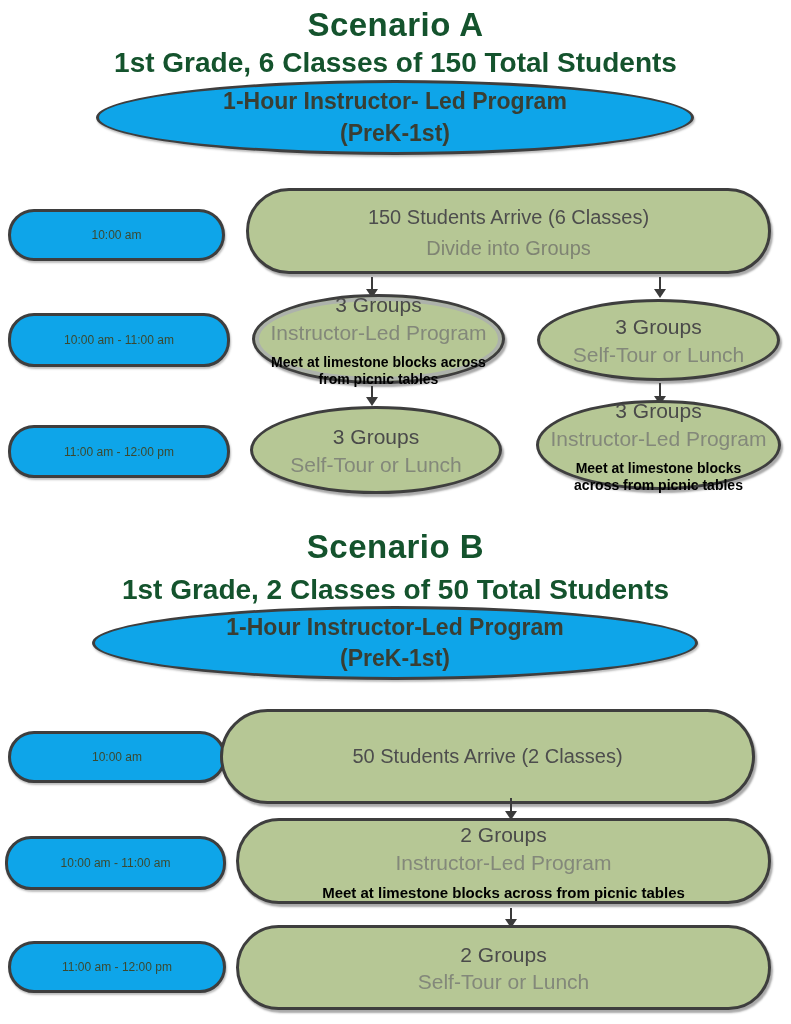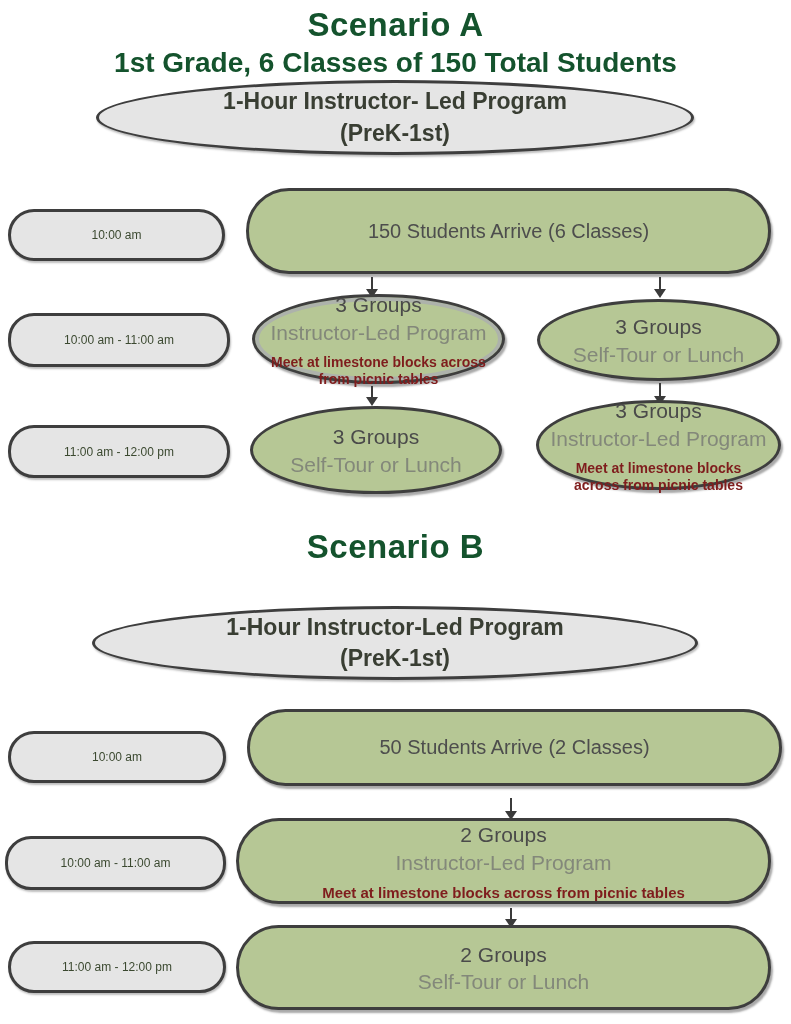--- a/index.html
+++ b/index.html
@@ -26,21 +26,21 @@
 
   .pill {
     position: absolute;
     display: flex;
     flex-direction: column;
     align-items: center;
     justify-content: center;
     text-align: center;
     border: 3px solid #3e3e3e;
   }
-  .dark  { background: #e5e5e5; }
+  .dark  { background: #0ea5e9; }
   .light { background: #b6c795; box-shadow: 2px 3px 2px rgba(40,40,40,0.40); }
   .time  {
     border-radius: 26px;
     font-size: 12px;
     color: #3b4930;
     box-shadow: 1px 2px 2px rgba(40,40,40,0.30);
   }
   .banner {
     border-radius: 50%;
     font-size: 23px;
@@ -55,21 +55,21 @@
     box-shadow: inset 0 0 0 4px #adb2ab, 2px 3px 2px rgba(40,40,40,0.40);
   }
 
   .t-main  { font-size: 20px; color: #4d4d4d; line-height: 1.65; }
   .t-dim   { font-size: 20px; color: #7f8473; line-height: 1.4; }
   .t-title { font-size: 21px; color: #4a4a4a; line-height: 1.4; }
   .t-sub   { font-size: 21px; color: #83887a; line-height: 1.25; }
   .t-note  {
     font-size: 14px;
     font-weight: 600;
-    color: #7f1d1d;
+    color: #000000;
     line-height: 1.2;
     margin-top: 8px;
     max-width: 88%;
   }
   .t-note-wide { font-size: 15px; max-width: 95%; }
 
   .arrow {
     position: absolute;
     width: 2px;
     background: #3b3b3b;
@@ -97,20 +97,21 @@
   <div class="pill dark banner" style="left:96px;top:80px;width:598px;height:75px">
     <div>1-Hour Instructor- Led Program</div>
     <div>(PreK-1st)</div>
   </div>
 
   <div class="pill dark time" style="left:8px;top:209px;width:217px;height:52px">
     <span>10:00 am</span>
   </div>
   <div class="pill light stadium" style="left:246px;top:188px;width:525px;height:86px">
     <div class="t-main">150 Students Arrive (6 Classes)</div>
+    <div class="t-dim">Divide into Groups</div>
   </div>
 
   <div class="arrow" style="left:371px;top:277px;height:13px"></div>
   <div class="arrow" style="left:659px;top:277px;height:13px"></div>
 
   <div class="pill dark time" style="left:8px;top:313px;width:222px;height:54px">
     <span>10:00 am - 11:00 am</span>
   </div>
   <div class="pill light ellipse halo" style="left:252px;top:294px;width:253px;height:90px">
     <div class="t-title">3 Groups</div>
@@ -132,30 +133,31 @@
     <div class="t-title">3 Groups</div>
     <div class="t-sub">Self-Tour or Lunch</div>
   </div>
   <div class="pill light ellipse" style="left:536px;top:400px;width:245px;height:90px">
     <div class="t-title">3 Groups</div>
     <div class="t-sub">Instructor-Led Program</div>
     <div class="t-note">Meet at limestone blocks across from picnic tables</div>
   </div>
 
   <div class="heading h-title" style="top:528px">Scenario B</div>
+  <div class="heading h-sub" style="top:574px">1st Grade, 2 Classes of 50 Total Students</div>
 
   <div class="pill dark banner" style="left:92px;top:606px;width:606px;height:74px">
     <div>1-Hour Instructor-Led Program</div>
     <div>(PreK-1st)</div>
   </div>
 
   <div class="pill dark time" style="left:8px;top:731px;width:218px;height:52px">
     <span>10:00 am</span>
   </div>
-  <div class="pill light stadium" style="left:247px;top:709px;width:535px;height:77px">
+  <div class="pill light stadium" style="left:220px;top:709px;width:535px;height:95px">
     <div class="t-main">50 Students Arrive (2 Classes)</div>
   </div>
 
   <div class="arrow" style="left:510px;top:798px;height:14px"></div>
 
   <div class="pill dark time" style="left:5px;top:836px;width:221px;height:54px">
     <span>10:00 am - 11:00 am</span>
   </div>
   <div class="pill light stadium" style="left:236px;top:818px;width:535px;height:86px">
     <div class="t-title">2 Groups</div>

